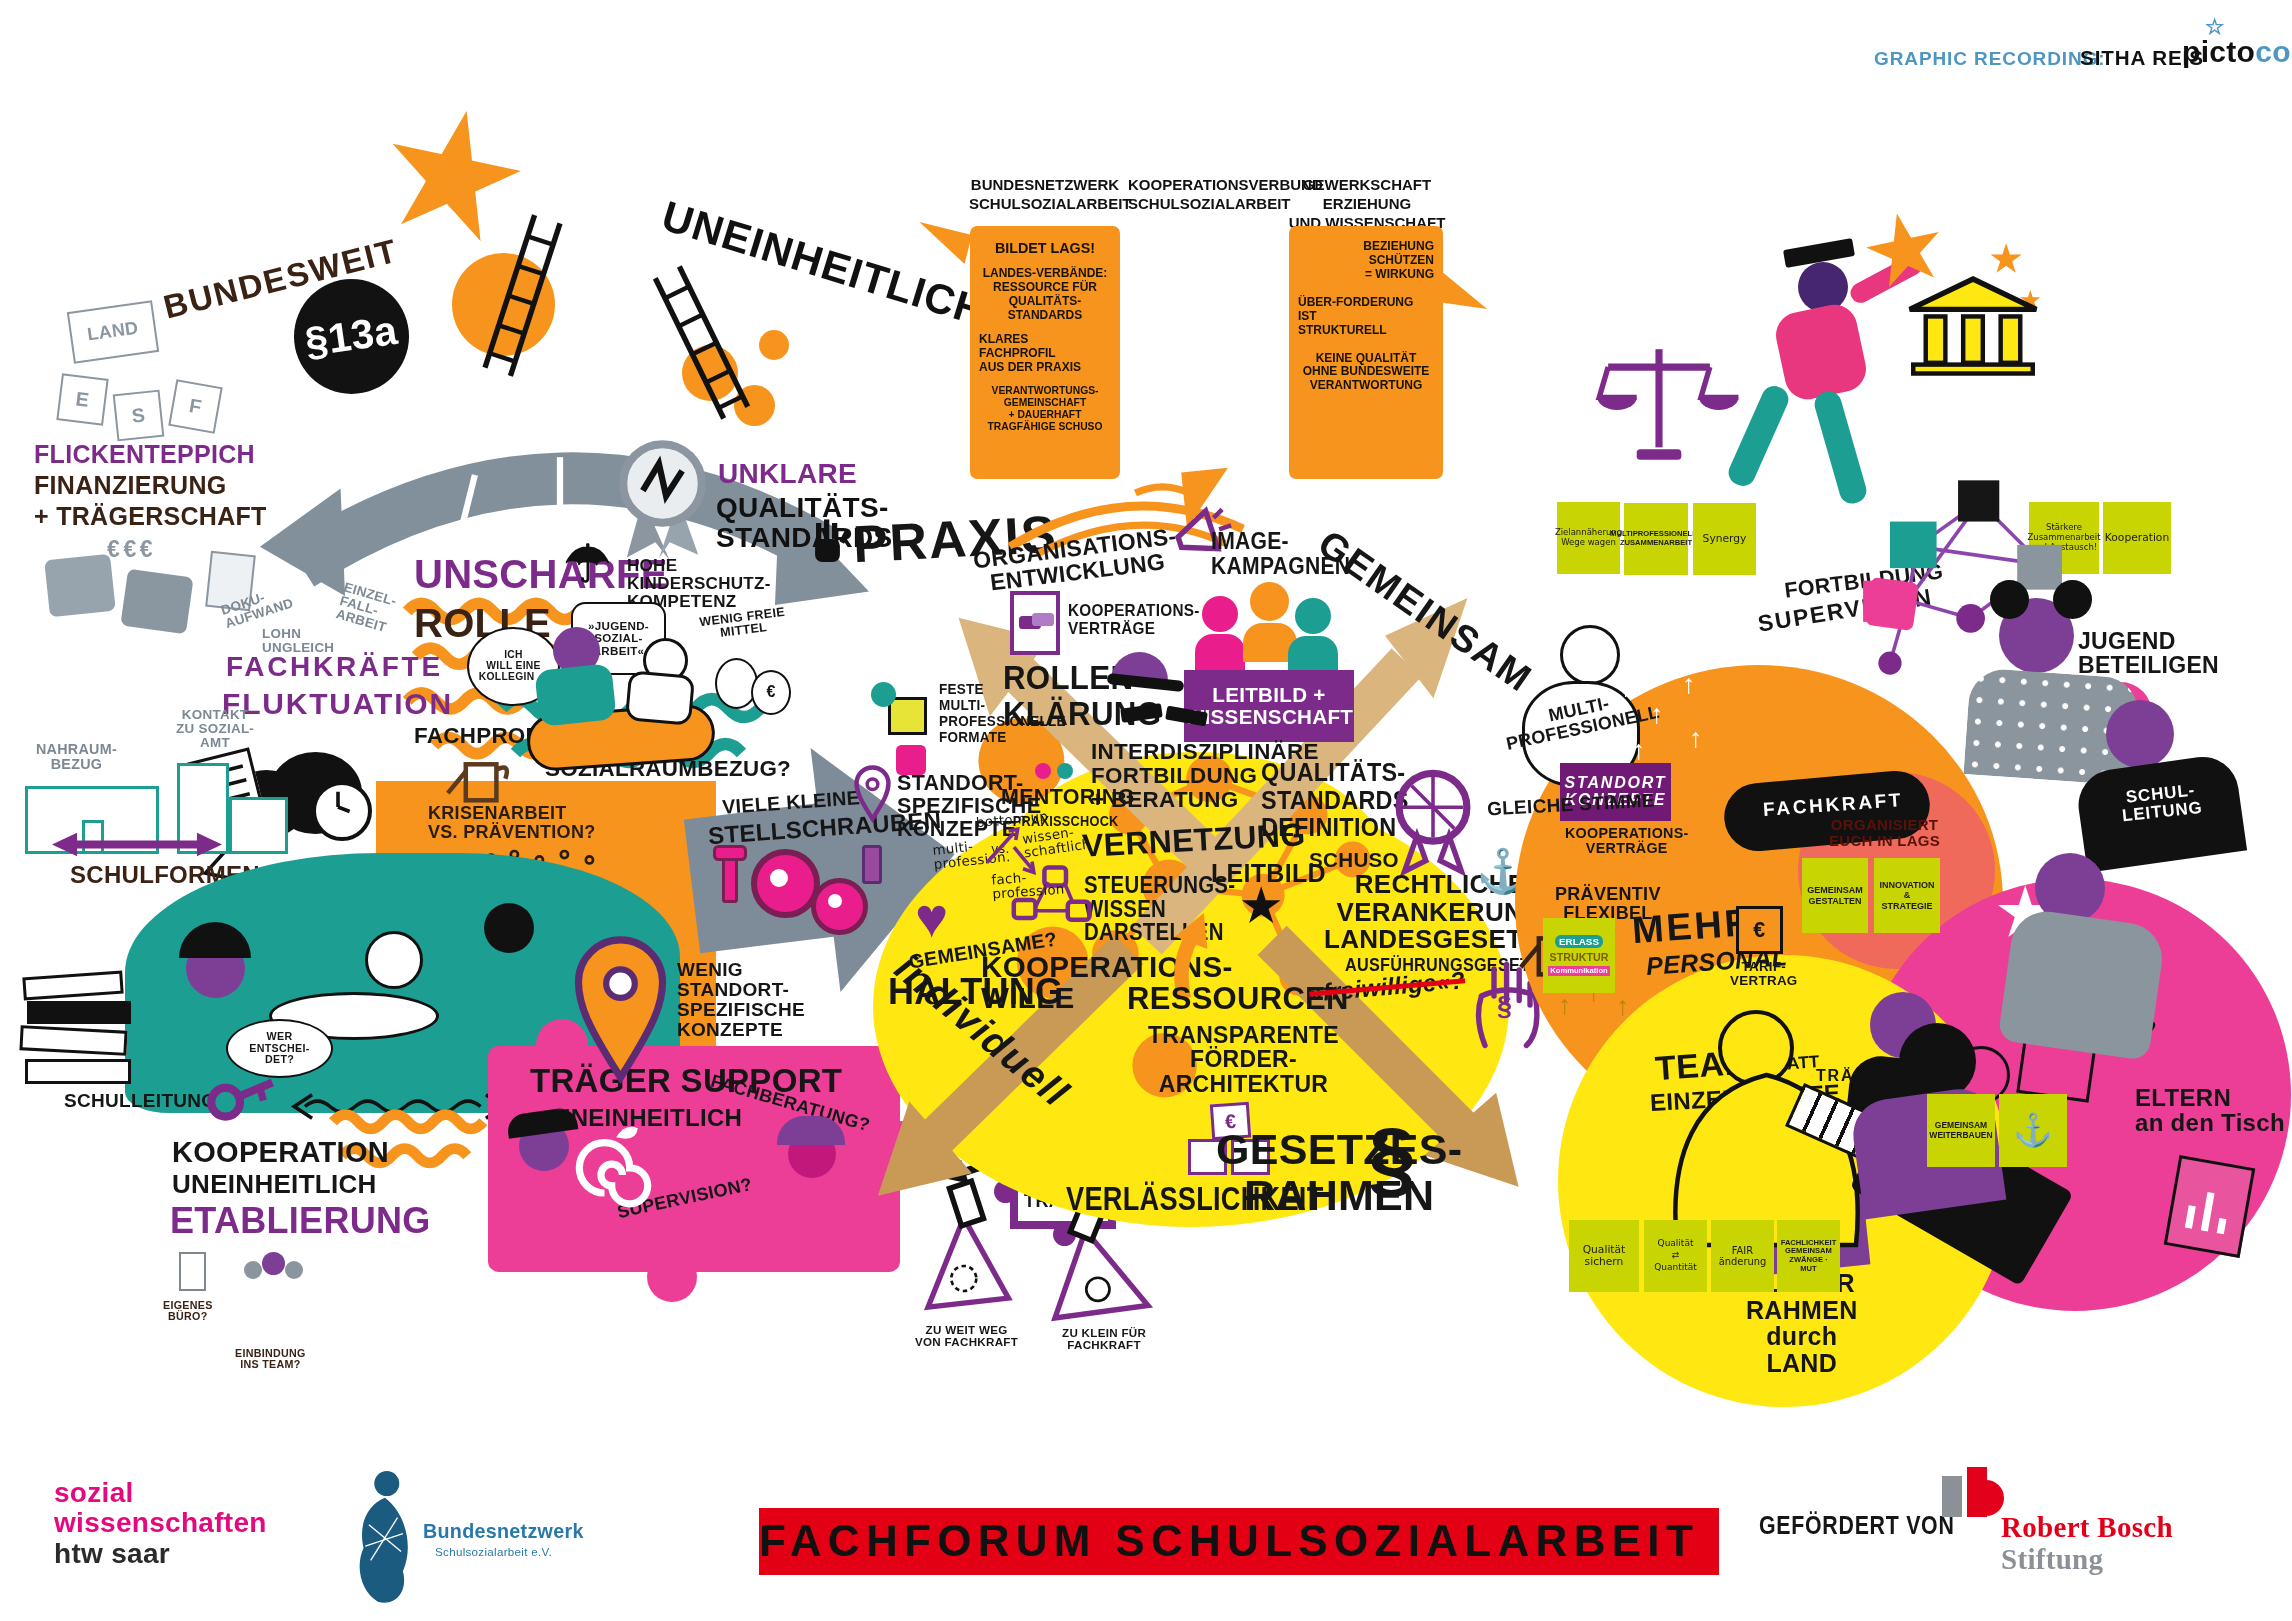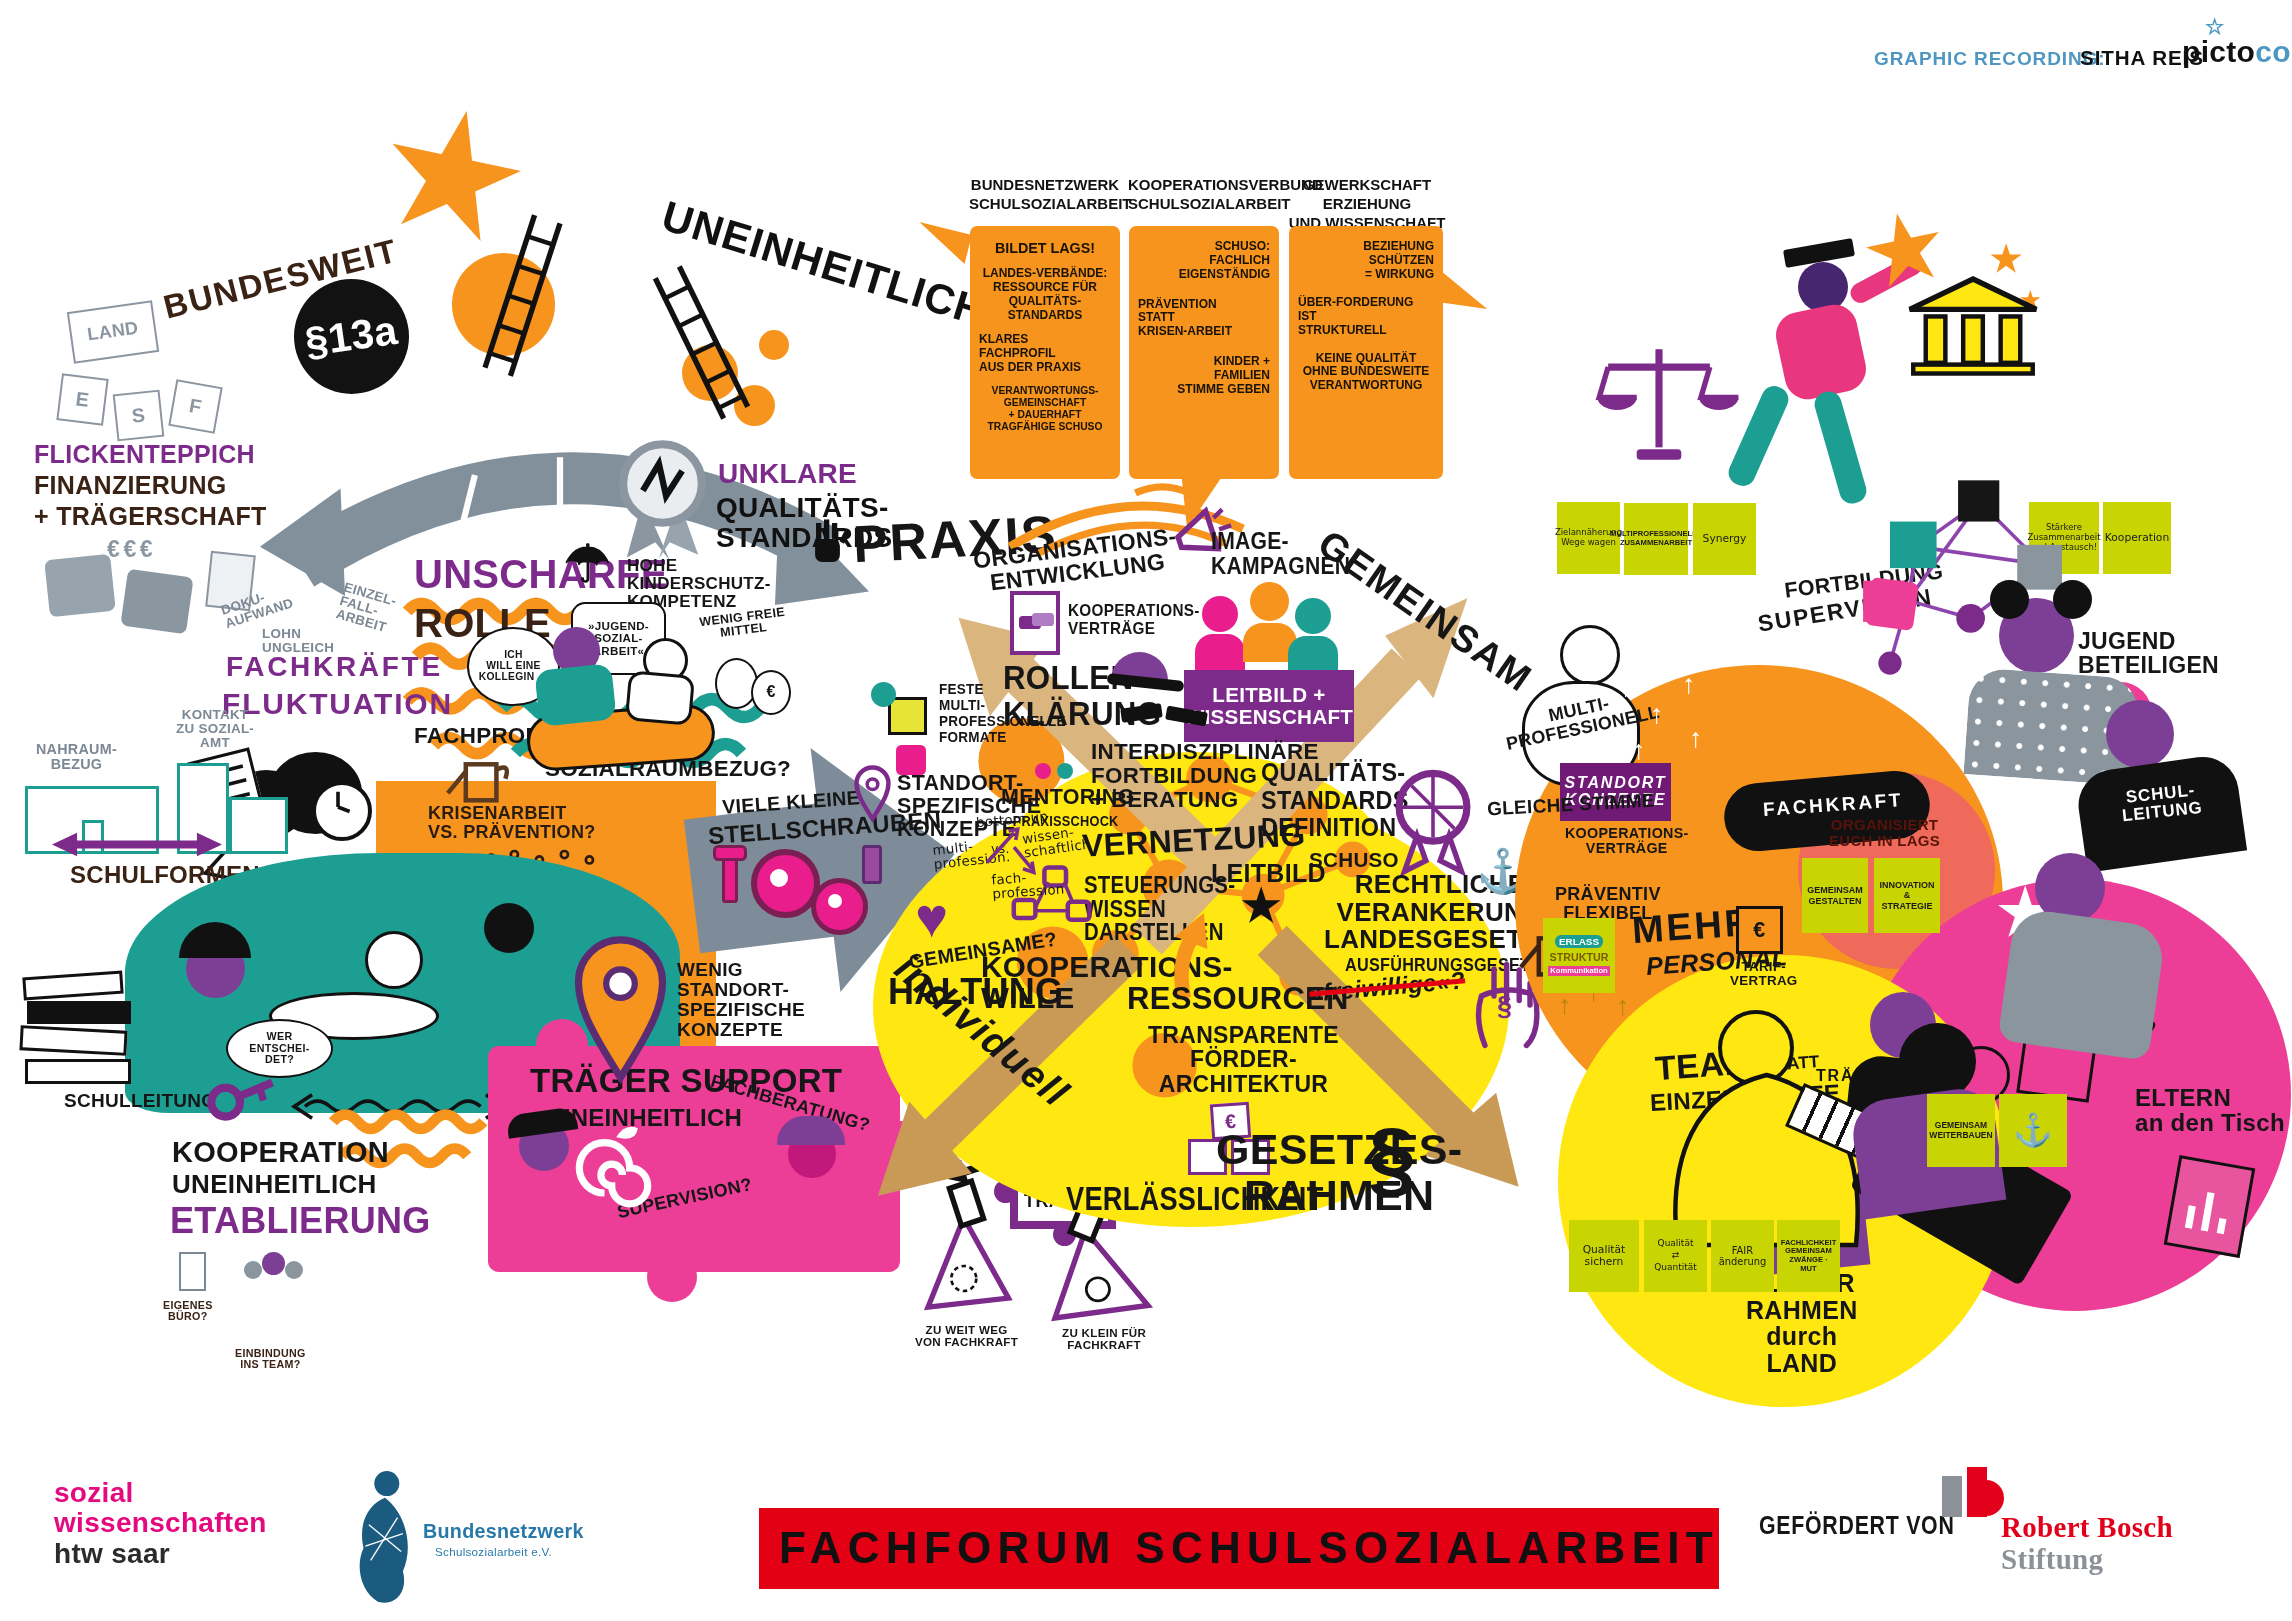--- a/index.html
+++ b/index.html
@@ -118,31 +118,20 @@
 QUALITÄTS-
 STANDARDS</div>
     <div class="item" style="text-align:left;">KLARES
 FACHPROFIL
 AUS DER PRAXIS</div>
     <div class="item" style="font-size:10.3px;">VERANTWORTUNGS-
 GEMEINSCHAFT
 + DAUERHAFT
 TRAGFÄHIGE SCHUSO</div>
   </div>
-  <div class="panel" style="left:1129px;top:226px;width:150px;height:253px;gap:16px;">
-    <div class="item" style="text-align:right;">SCHUSO:
-FACHLICH
-EIGENSTÄNDIG</div>
-    <div class="item" style="text-align:left;">PRÄVENTION
-STATT
-KRISEN-ARBEIT</div>
-    <div class="item" style="text-align:right;">KINDER +
-FAMILIEN
-STIMME GEBEN</div>
-  </div>
   <div class="panel" style="left:1289px;top:226px;width:154px;height:253px;gap:14.3px;">
     <div class="item" style="text-align:right;">BEZIEHUNG
 SCHÜTZEN
 = WIRKUNG</div>
     <div class="item" style="text-align:left;">ÜBER-FORDERUNG
 IST
 STRUKTURELL</div>
     <div class="item">KEINE QUALITÄT
 OHNE BUNDESWEITE
 VERANTWORTUNG</div>
@@ -761,21 +750,21 @@
     <circle cx="40" cy="14" r="14" fill="#1b5b80"></circle>
     <path d="M38,30 C18,38 8,60 14,86 C4,108 12,136 30,146 C50,152 64,134 58,112 C70,86 62,48 38,30 Z" fill="#1b5b80"></path>
     <line x1="20" y1="60" x2="56" y2="90" stroke="#fff" stroke-width="1.5"></line>
       <line x1="52" y1="52" x2="22" y2="100" stroke="#fff" stroke-width="1.5"></line>
     <line x1="16" y1="84" x2="58" y2="70" stroke="#fff" stroke-width="1.5"></line>
   </svg>
   <div class="lbl" style="left:423px;top:1521px;font-size:19.7px;color:#2878a8;">Bundesnetzwerk</div>
   <div class="lbl" style="left:435px;top:1546px;font-size:11.6px;color:#2878a8;font-weight:400;">Schulsozialarbeit e.V.</div>
 
 
-  <div class="box" style="left:759px;top:1508px;width:960px;height:81px;background:#e30014;display:flex;align-items:center;justify-content:flex-end;">
+  <div class="box" style="left:759px;top:1508px;width:960px;height:67px;background:#e30014;display:flex;align-items:center;justify-content:flex-start;">
     <span class="lbl" style="position:static;font-size:44px;font-weight:800;color:#111;letter-spacing:6.3px;">FACHFORUM SCHULSOZIALARBEIT</span>
   </div>
 
   <div class="lbl" style="left:1759px;top:1512px;font-size:26px;transform:scaleX(.82);transform-origin:left;letter-spacing:0.9px;">GEFÖRDERT VON</div>
   <div class="box" style="left:1942px;top:1476px;width:19.7px;height:41px;background:#8b9196;"></div>
   <div class="box" style="left:1967px;top:1467px;width:19.7px;height:50px;background:#e2001a;"></div>
   <div class="box" style="left:1986px;top:1480px;width:18px;height:36px;background:#e2001a;border-radius:0 18px 18px 0;"></div>
   <div class="lbl" style="left:2001px;top:1512px;font-size:29px;color:#e2001a;font-family:'Liberation Serif',serif;">Robert Bosch</div>
   <div class="lbl" style="left:2001px;top:1544px;font-size:29px;color:#8b9196;font-family:'Liberation Serif',serif;">Stiftung</div>
 

